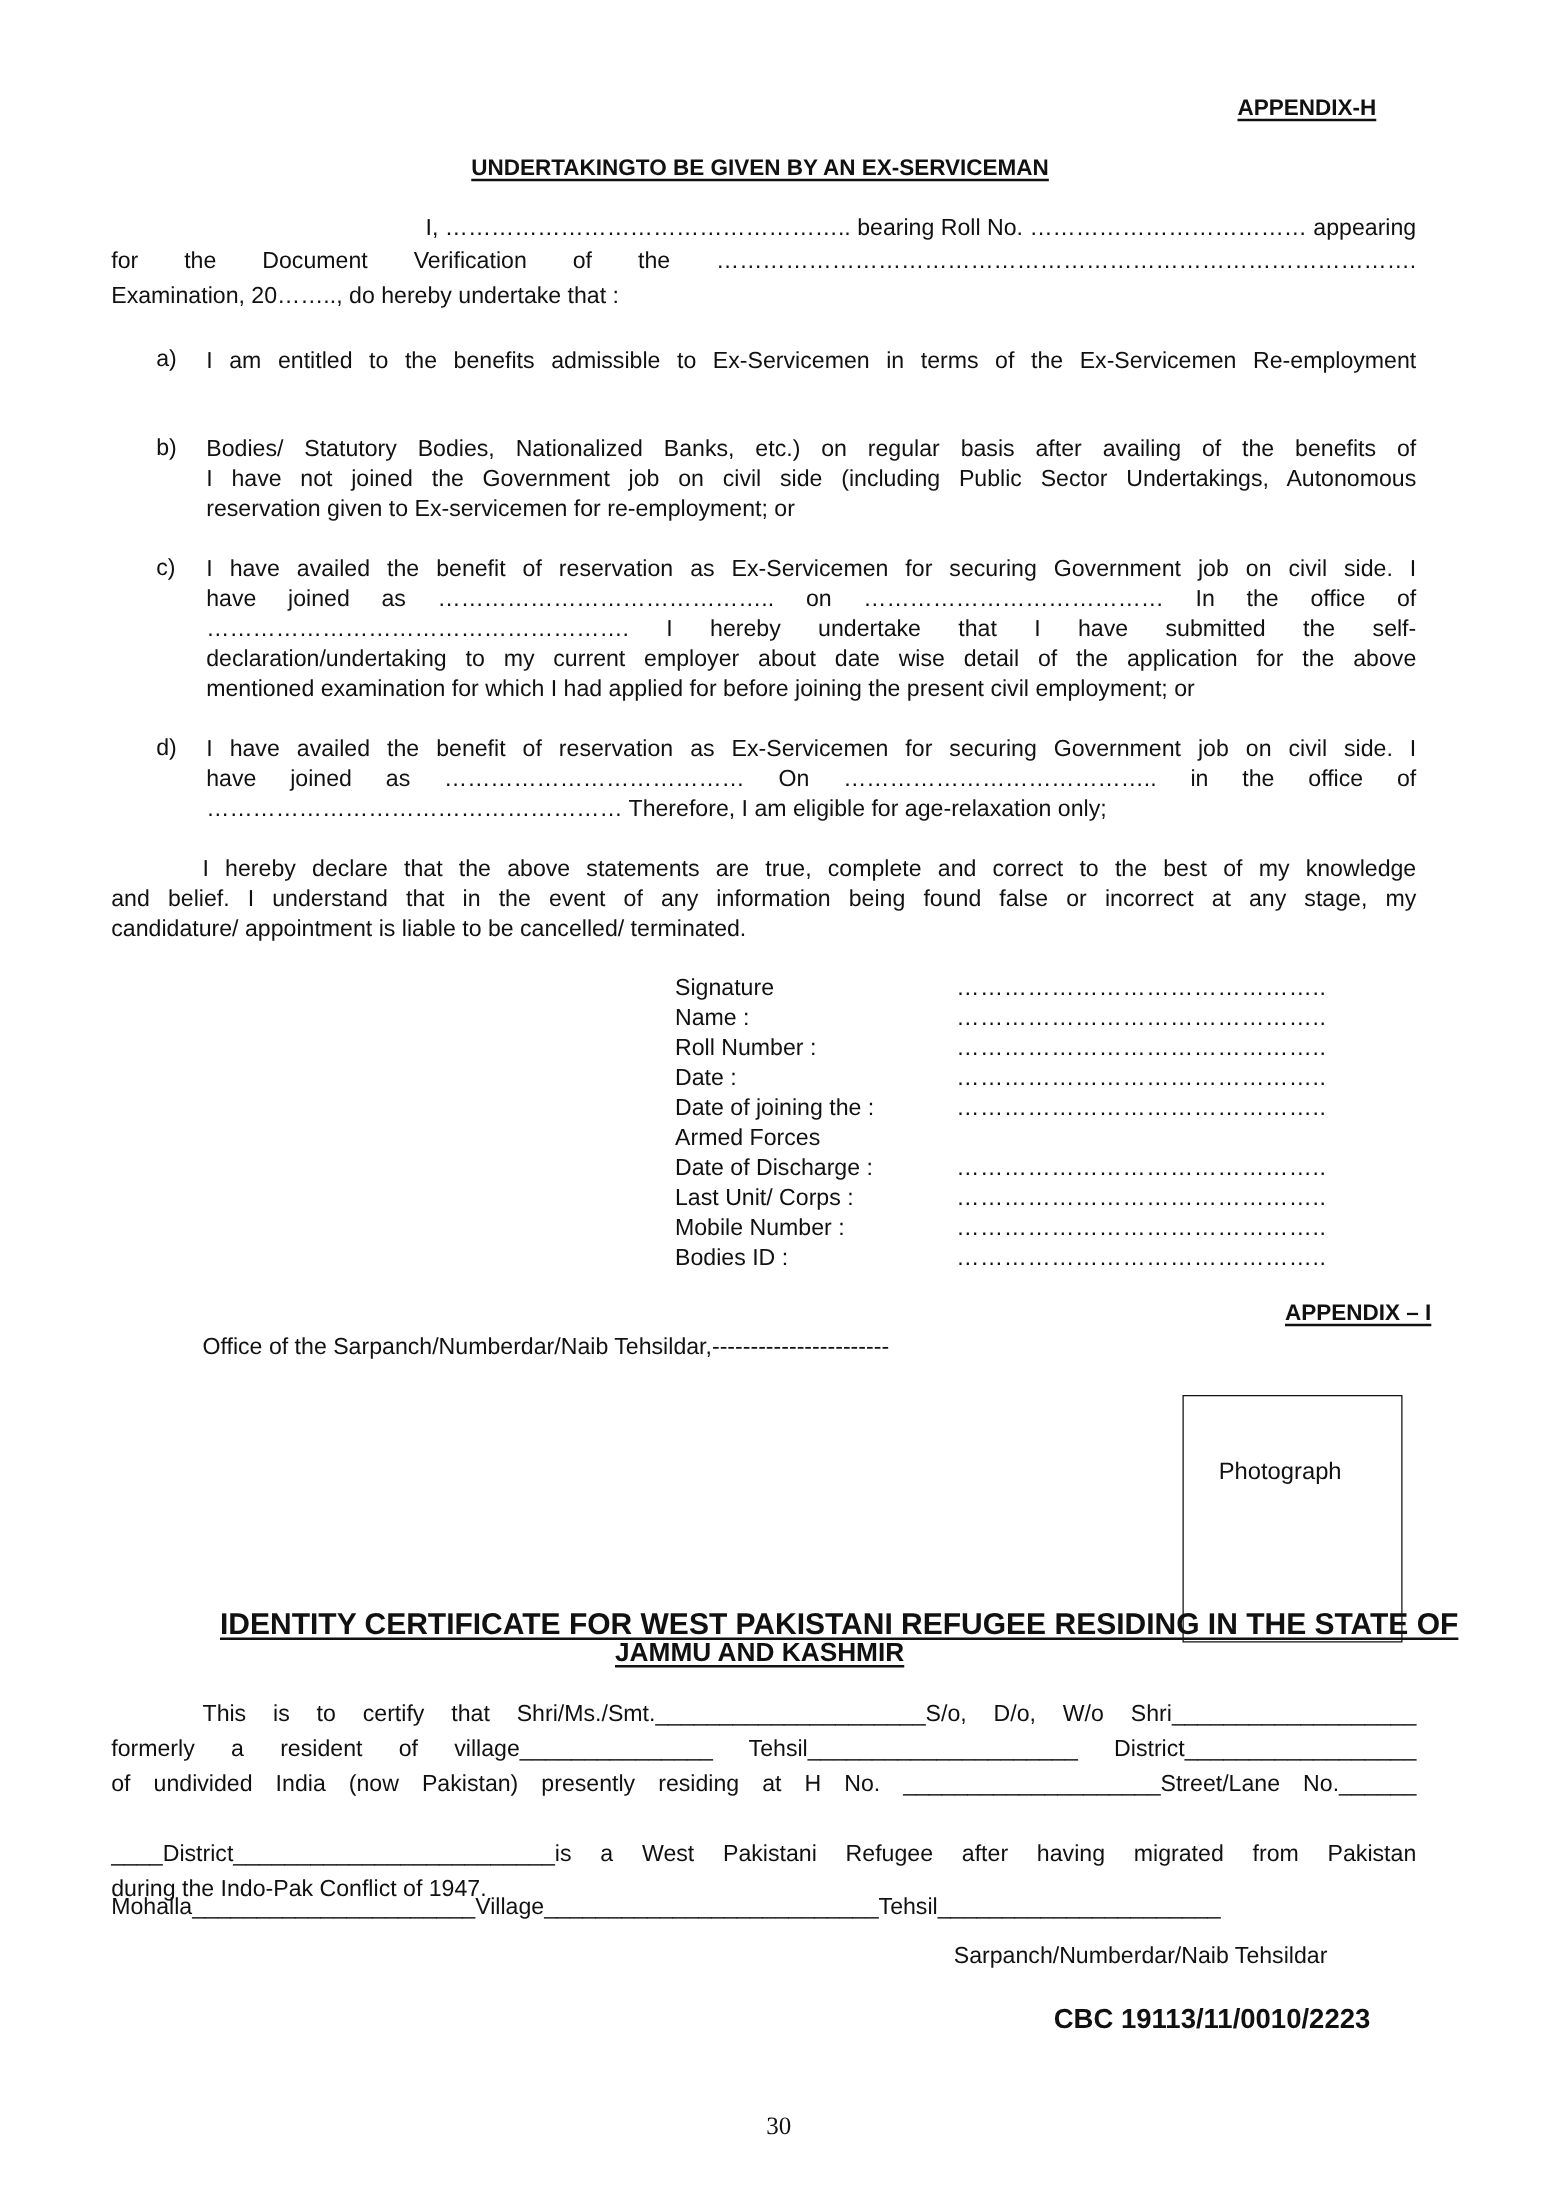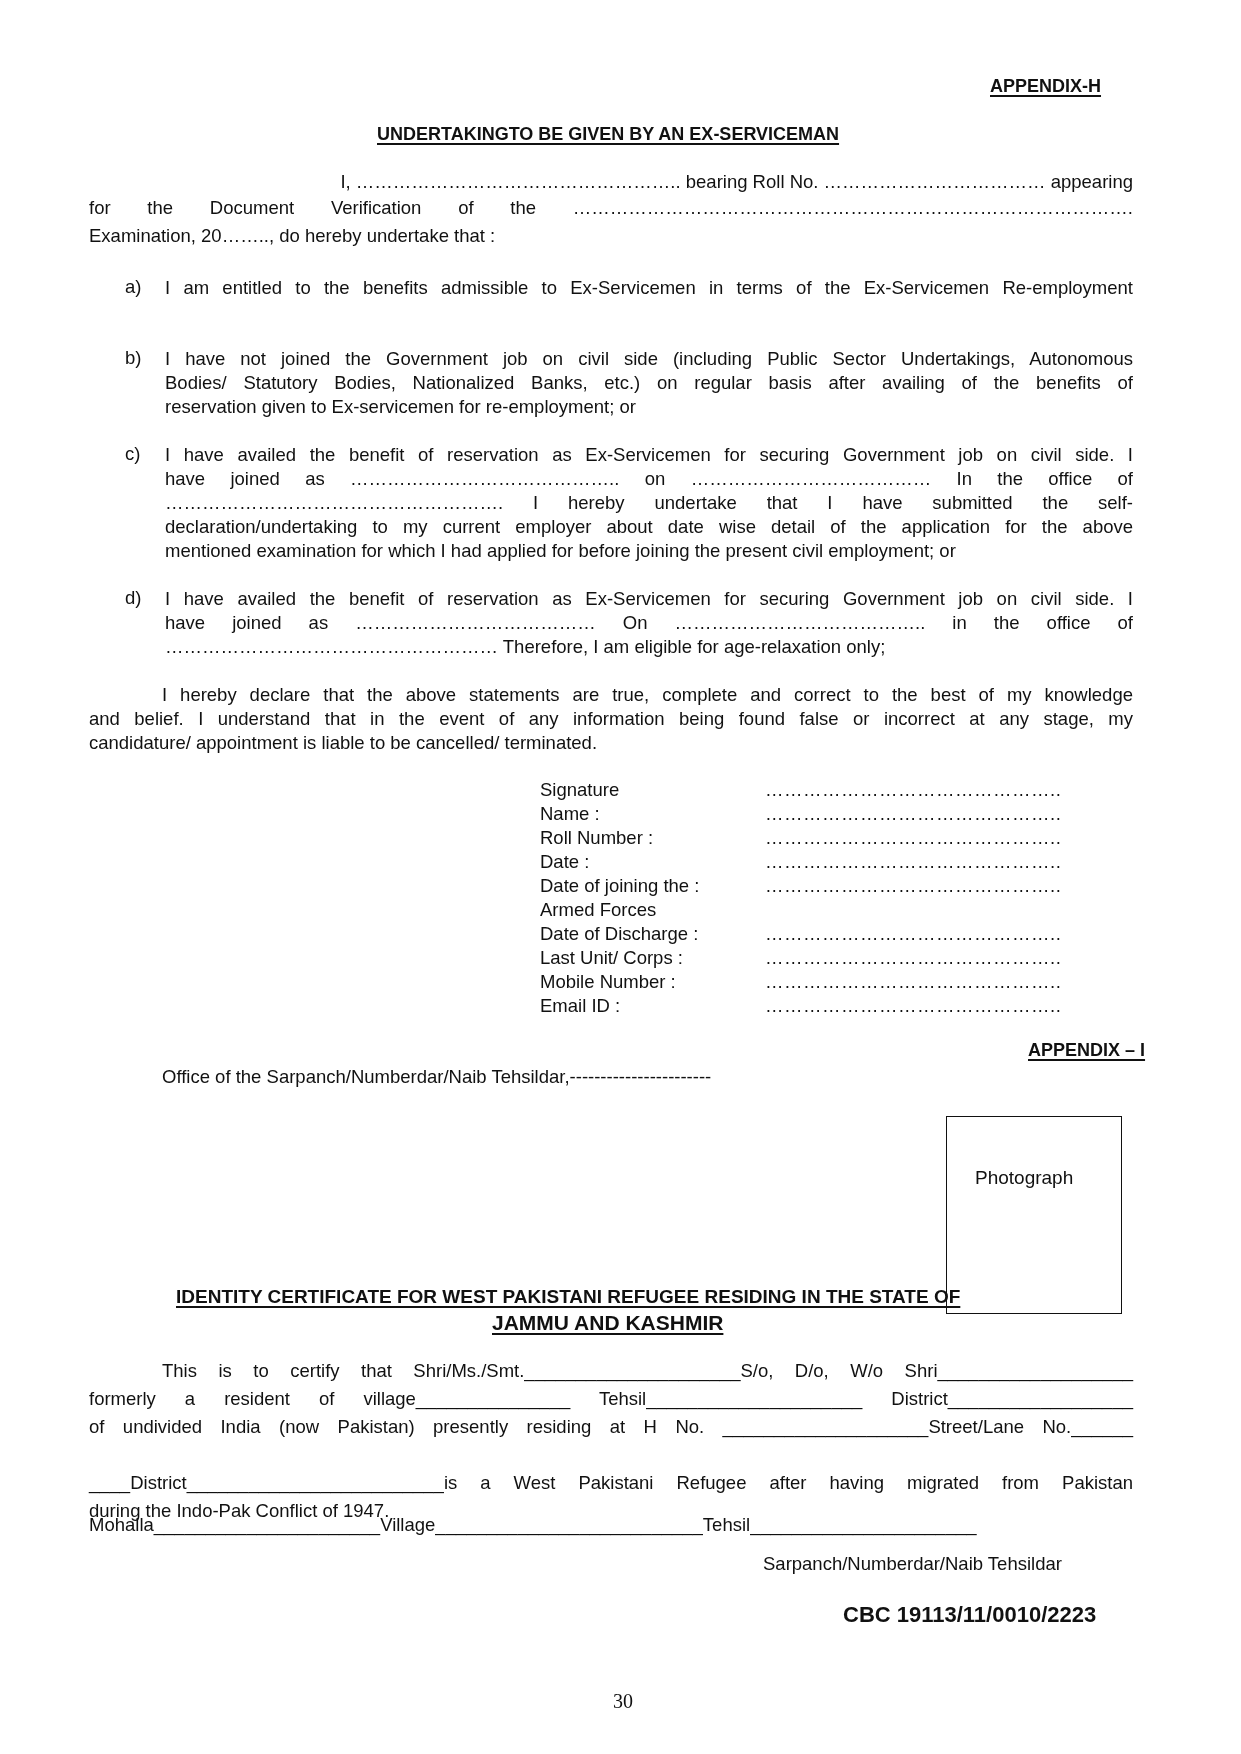--- a/index.html
+++ b/index.html
@@ -38,22 +38,22 @@
 <div class="item" style="top:276px;">
   <span class="lbl">a)</span>
   <div class="txt">
     <div class="just">I am entitled to the benefits admissible to Ex-Servicemen in terms of the Ex-Servicemen Re-employment</div>
   </div>
 </div>
 
 <div class="item" style="top:347px;">
   <span class="lbl">b)</span>
   <div class="txt">
+    <div class="just">Bodies/ Statutory Bodies, Nationalized Banks, etc.) on regular basis after availing of the benefits of</div>
     <div class="just">I have not joined the Government job on civil side (including Public Sector Undertakings, Autonomous</div>
-    <div class="just">Bodies/ Statutory Bodies, Nationalized Banks, etc.) on regular basis after availing of the benefits of</div>
     <div>reservation given to Ex-servicemen for re-employment; or</div>
   </div>
 </div>
 
 <div class="item" style="top:443px;">
   <span class="lbl">c)</span>
   <div class="txt">
     <div class="just">I have availed the benefit of reservation as Ex-Servicemen for securing Government job on civil side. I</div>
     <div class="just">have joined as …………………………………….. on ………………………………… In the office of</div>
     <div class="just">………………………………………………. I hereby undertake that I have submitted the self-</div>
@@ -108,33 +108,33 @@
   </div>
   <div class="sig-row" style="top:946px;">
     <span class="k">Last Unit/ Corps :</span>
     <span class="v">………………………………………..</span>
   </div>
   <div class="sig-row" style="top:970px;">
     <span class="k">Mobile Number :</span>
     <span class="v">………………………………………..</span>
   </div>
   <div class="sig-row" style="top:994px;">
-    <span class="k">Email ID :</span>
+    <span class="k">Bodies ID :</span>
     <span class="v">………………………………………..</span>
   </div>
 </div>
 
 <div class="abs b u" style="left:1028px; top:1040px; font-size:18px;">APPENDIX – I</div>
 <div class="abs" style="left:162px; top:1066px; white-space:nowrap;">Office of the Sarpanch/Numberdar/Naib Tehsildar,-----------------------</div>
 
 <div class="photo-box">
   <span>Photograph</span>
 </div>
 
-<div class="abs b u" style="left:176px; top:1286px; font-size:19px; white-space:nowrap;">IDENTITY CERTIFICATE FOR WEST PAKISTANI REFUGEE RESIDING IN THE STATE OF</div>
+<div class="abs b u" style="left:176px; top:1286px; font-size:24px; white-space:nowrap;">IDENTITY CERTIFICATE FOR WEST PAKISTANI REFUGEE RESIDING IN THE STATE OF</div>
 <div class="abs b u" style="left:492px; top:1311px; font-size:21px; white-space:nowrap;">JAMMU AND KASHMIR</div>
 
 <div>
   <div class="line just" style="top:1359px; left:162px; width:971px;">This is to certify that Shri/Ms./Smt._____________________S/o, D/o, W/o Shri___________________</div>
   <div class="line just" style="top:1387px;">formerly a resident of village_______________ Tehsil_____________________ District__________________</div>
   <div class="line just" style="top:1415px;">of undivided India (now Pakistan) presently residing at H No. ____________________Street/Lane No.______</div>
   <div class="line just" style="top:1473px; width:1033px;margin-top:40px;">Mohalla______________________Village__________________________Tehsil______________________</div>
   <div class="line just" style="top:1471px;">____District_________________________is a West Pakistani Refugee after having migrated from Pakistan</div>
   <div class="line" style="top:1499px;">during the Indo-Pak Conflict of 1947.</div>
 </div>

